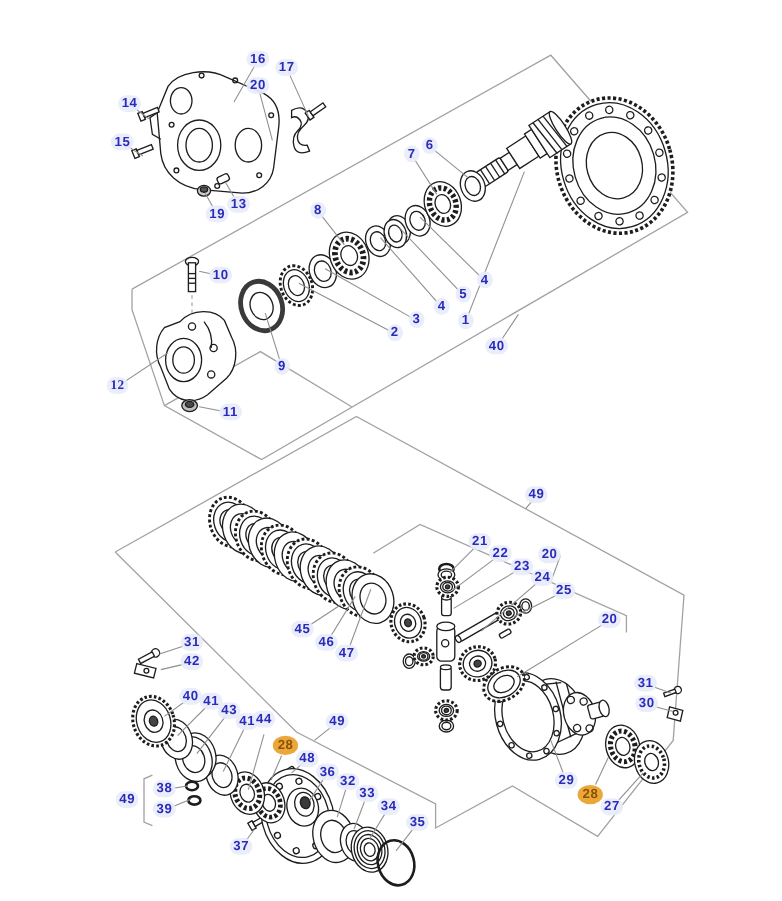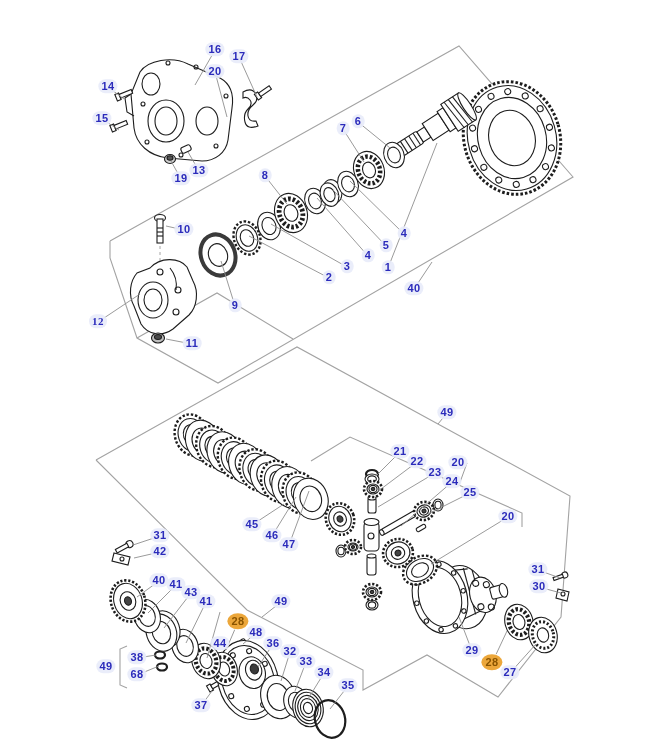--- a/index.html
+++ b/index.html
@@ -533,31 +533,31 @@
       <div class="callout" style="left: 508px; top: 517px;">20</div>
       <div class="callout" style="left: 160px; top: 536px;">31</div>
       <div class="callout" style="left: 160px; top: 552px;">42</div>
       <div class="callout" style="left: 252px; top: 525px;">45</div>
       <div class="callout" style="left: 272px; top: 536px;">46</div>
       <div class="callout" style="left: 289px; top: 545px;">47</div>
       <div class="callout" style="left: 159px; top: 581px;">40</div>
       <div class="callout" style="left: 176px; top: 585px;">41</div>
       <div class="callout" style="left: 191px; top: 593px;">43</div>
       <div class="callout" style="left: 206px; top: 602px;">41</div>
-      <div class="callout" style="left: 220px; top: 644px;">44</div>
+      <div class="callout" style="left: 220px; top: 600px;">44</div>
       <div class="callout hl" style="left: 238px; top: 622px;">28</div>
       <div class="callout" style="left: 281px; top: 602px;">49</div>
       <div class="callout" style="left: 256px; top: 633px;">48</div>
       <div class="callout" style="left: 273px; top: 644px;">36</div>
       <div class="callout" style="left: 290px; top: 652px;">32</div>
       <div class="callout" style="left: 306px; top: 662px;">33</div>
       <div class="callout" style="left: 324px; top: 673px;">34</div>
       <div class="callout" style="left: 348px; top: 686px;">35</div>
       <div class="callout" style="left: 137px; top: 658px;">38</div>
-      <div class="callout" style="left: 137px; top: 675px;">68</div>
+      <div class="callout" style="left: 137px; top: 675px;">39</div>
       <div class="callout" style="left: 106px; top: 667px;">49</div>
       <div class="callout" style="left: 201px; top: 706px;">37</div>
       <div class="callout" style="left: 538px; top: 570px;">31</div>
       <div class="callout" style="left: 539px; top: 587px;">30</div>
       <div class="callout" style="left: 472px; top: 651px;">29</div>
       <div class="callout hl" style="left: 492px; top: 663px;">28</div>
       <div class="callout" style="left: 510px; top: 673px;">27</div>
     </div>
 </div>
 

